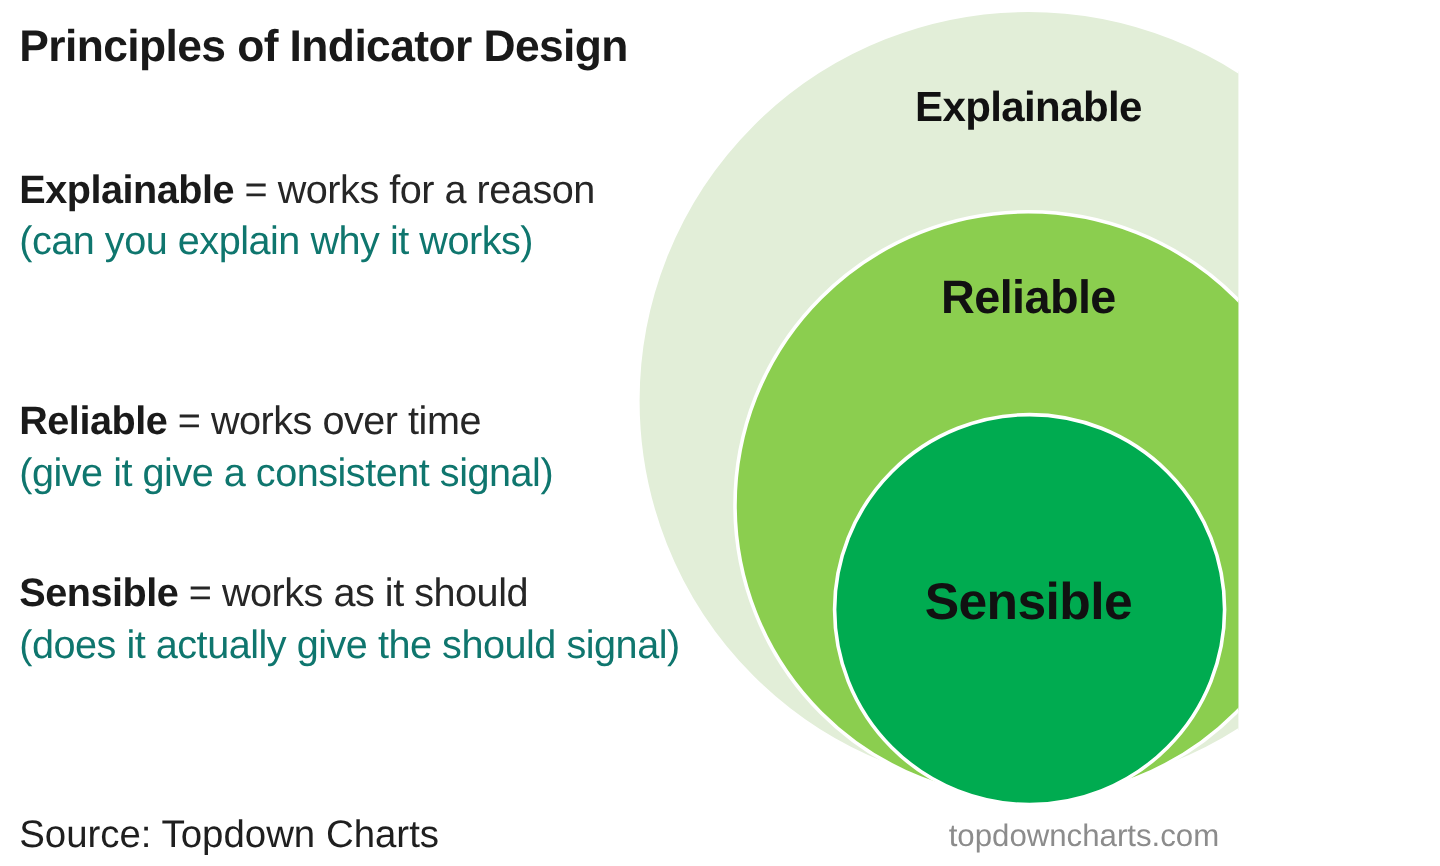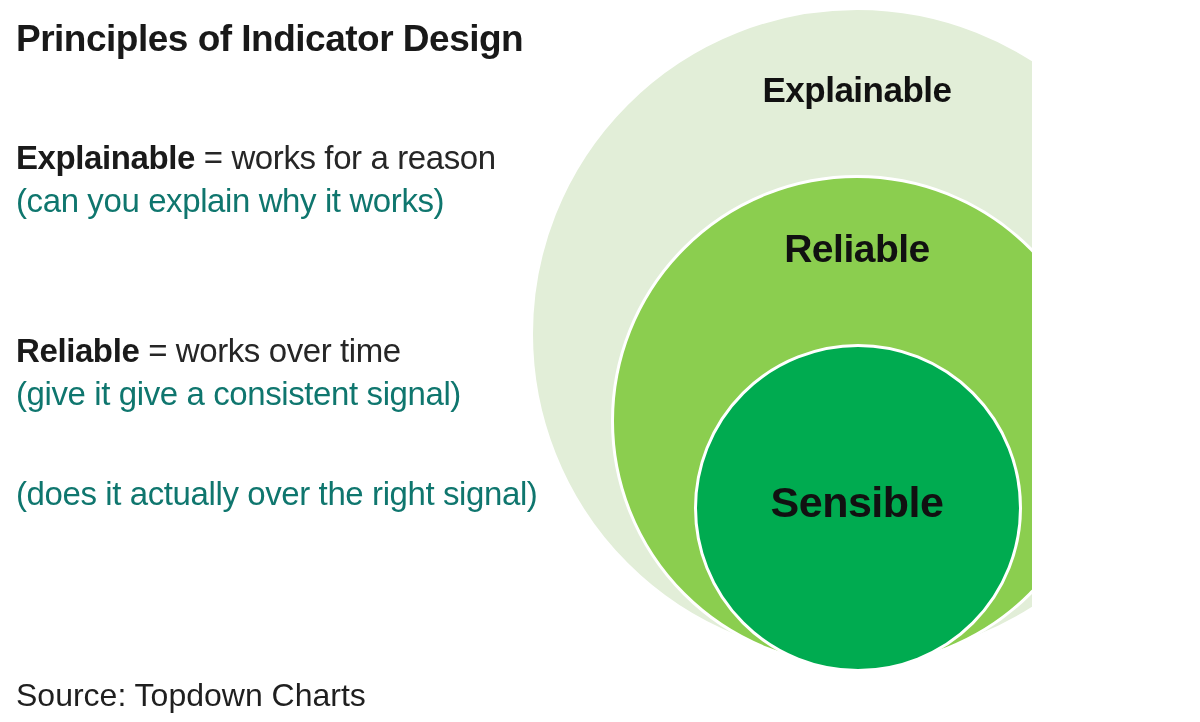--- a/index.html
+++ b/index.html
@@ -61,26 +61,28 @@
     <div><span class="term">Explainable</span><span class="rest"> = works for a reason</span></div>
     <div class="note">(can you explain why it works)</div>
   </div>
 
   <div class="def def-2">
     <div><span class="term">Reliable</span><span class="rest"> = works over time</span></div>
     <div class="note">(give it give a consistent signal)</div>
   </div>
 
   <div class="def def-3">
-    <div class="note">(does it actually over the right signal)</div>
+    <div><span class="term">Sensible</span><span class="rest"> = works as it should</span></div>
+    <div class="note">(does it actually give the should signal)</div>
   </div>
 
   <div class="circle circle-outer" style="background: rgb(226, 238, 216); border-color: rgb(255, 255, 255);"></div>
   <div class="circle circle-middle" style="background: rgb(139, 206, 79); border-color: rgb(255, 255, 255);"></div>
   <div class="circle circle-inner" style="background: rgb(0, 171, 80); border-color: rgb(255, 255, 255);"></div>
 
   <div class="ring-label ring-label-outer">Explainable</div>
   <div class="ring-label ring-label-middle">Reliable</div>
   <div class="ring-label ring-label-inner">Sensible</div>
 
   <div class="footer-source">Source: Topdown Charts</div>
+  <div class="footer-site">topdowncharts.com</div>
 
 </div>
 
 </body></html>

